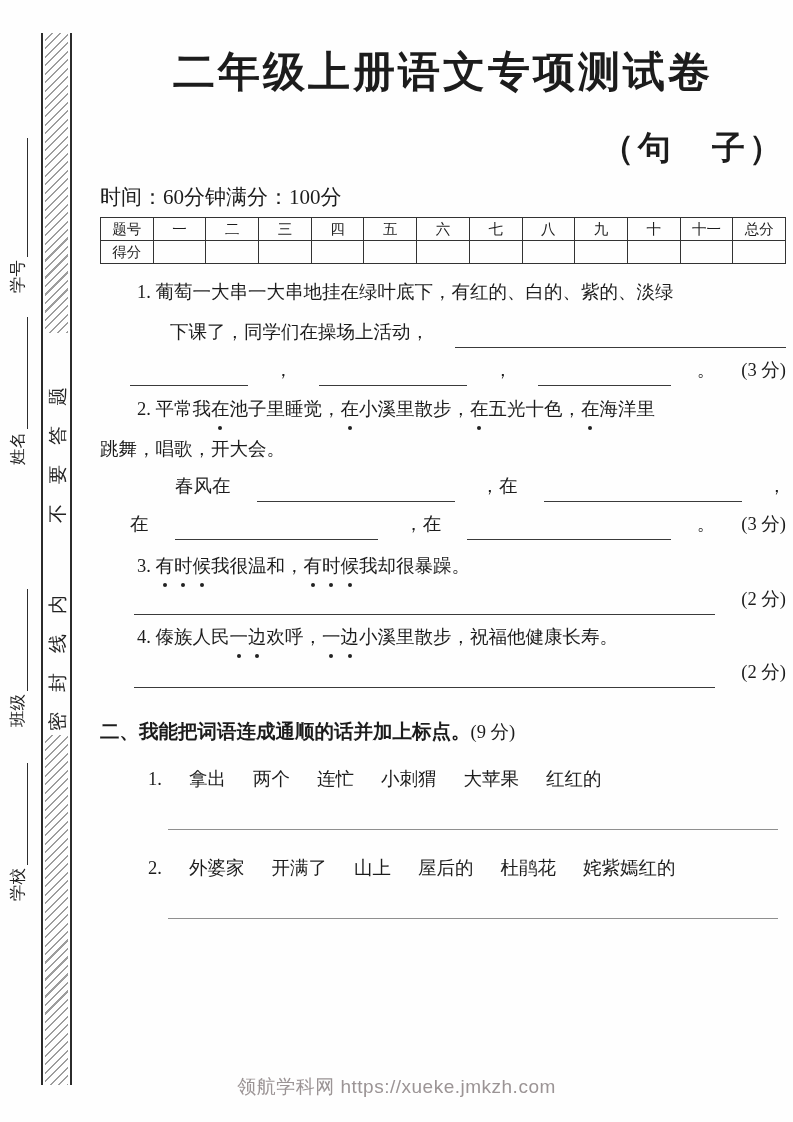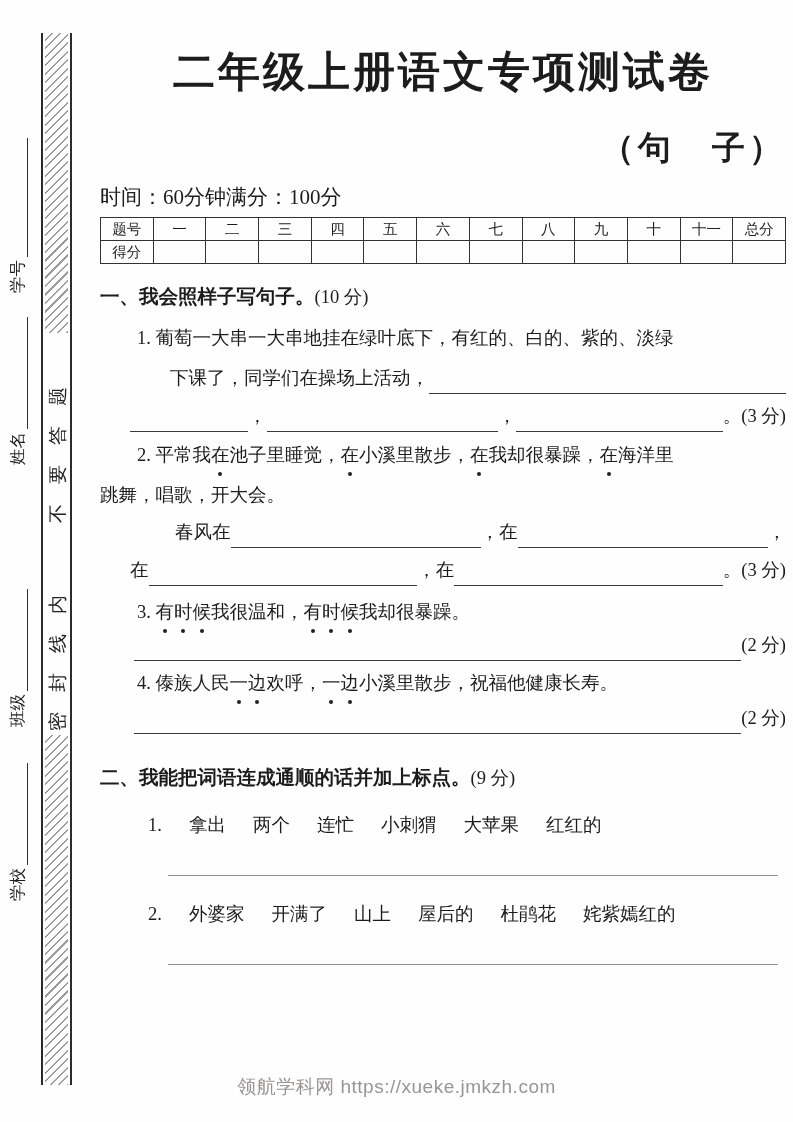--- a/index.html
+++ b/index.html
@@ -55,21 +55,21 @@
   }
 
   .sec-head {
     margin-top:19px; font-size:19.5px; font-weight:bold;
     font-family:"Liberation Sans","DejaVu Sans",sans-serif;
   }
   .sec-score { font-family:"Liberation Serif","DejaVu Serif",serif; font-weight:normal; font-size:18.5px; }
 
   .qline { font-size:18.5px; line-height:31px; }
   .ind2 { padding-left:37px; }
-  .row { display:flex; align-items:flex-end; }
+  .row { display:flex; align-items:flex-end;gap:26px; }
   .row .t { white-space:nowrap; }
   .blank { border-bottom:1.5px solid #3a3a3a; height:6px; }
   .grow { flex:1; }
   .score-tag { white-space:nowrap; }
 
   .dotchar { position:relative; display:inline-block; }
   .dotchar::after {
     content:""; position:absolute; left:50%; bottom:-5px;
     width:4px; height:4px; border-radius:50%; background:#222;
     transform:translateX(-50%);
@@ -149,41 +149,38 @@
             <td></td>
             <td></td>
             <td></td>
             <td></td>
             <td></td>
             <td></td>
           </tr>
       </tbody>
     </table>
 
-    <div class="sec-head">
-      <span>一、我会照样子写句子。</span><span class="sec-score">(10 分)</span>
-    </div>
 
     <div class="qline ind2" style="margin-top:13px;">1. 葡萄一大串一大串地挂在绿叶底下，有红的、白的、紫的、淡绿</div>
 
     <div class="qline row" style="margin-top:9px; padding-left:70px;">
       <span class="t">下课了，同学们在操场上活动，</span>
       <span class="blank grow"></span>
     </div>
     <div class="qline row" style="margin-top:7px; padding-left:30px;">
       <span class="blank" style="width:118px;"></span>
       <span class="t">，</span>
       <span class="blank" style="flex:1.12;"></span>
       <span class="t">，</span>
       <span class="blank" style="flex:1;"></span>
       <span class="t">。</span>
       <span class="t score-tag">(3 分)</span>
     </div>
 
-    <div class="qline ind2" style="margin-top:8px;"><span>2. 平常我</span><span class="dotchar">在</span><span>池子里睡觉，</span><span class="dotchar">在</span><span>小溪里散步，</span><span class="dotchar">在</span><span>我却很暴躁，</span><span class="dotchar">在</span><span>海洋里</span></div>
+    <div class="qline ind2" style="margin-top:8px;"><span>2. 平常我</span><span class="dotchar">在</span><span>池子里睡觉，</span><span class="dotchar">在</span><span>小溪里散步，</span><span class="dotchar">在</span><span>五光十色，</span><span class="dotchar">在</span><span>海洋里</span></div>
     <div class="qline" style="margin-top:9px;">跳舞，唱歌，开大会。</div>
 
     <div class="qline row" style="margin-top:6px; padding-left:75px;">
       <span class="t">春风在</span>
       <span class="blank grow"></span>
       <span class="t">，在</span>
       <span class="blank grow"></span>
       <span class="t">，</span>
     </div>
     <div class="qline row" style="margin-top:7px; padding-left:30px;">

